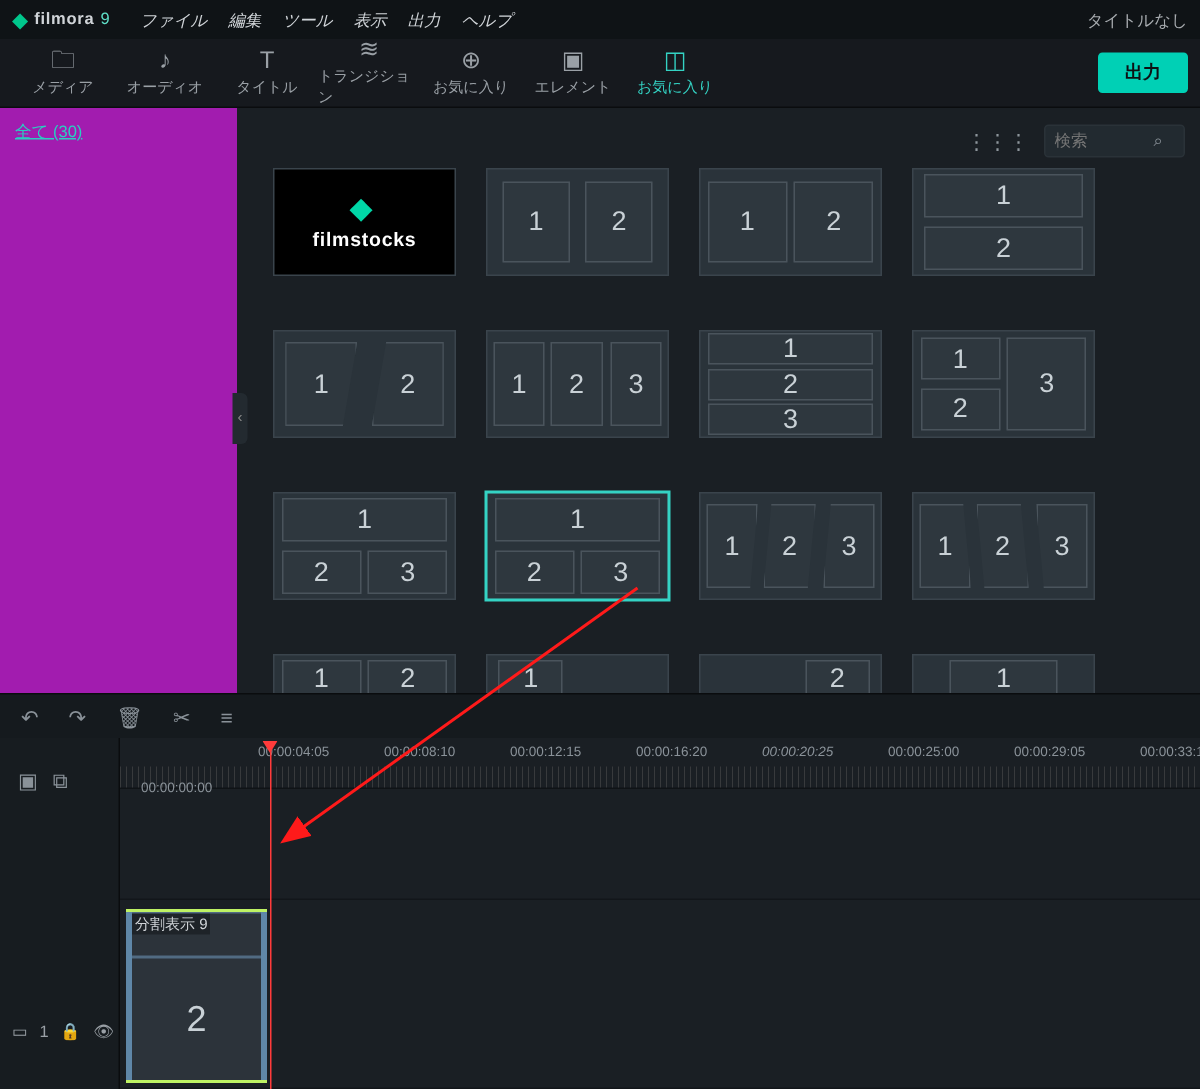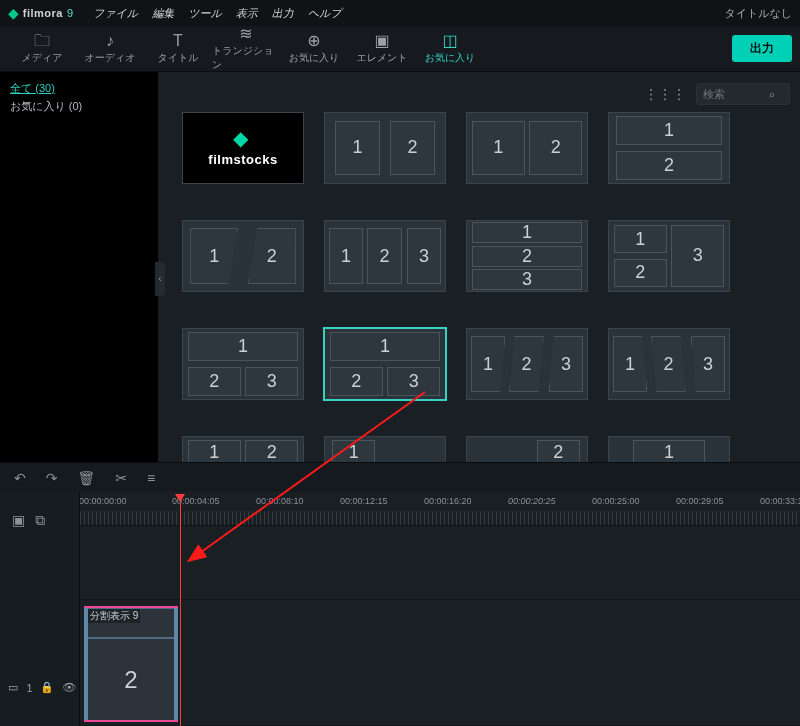--- a/index.html
+++ b/index.html
@@ -69,21 +69,21 @@
   }
 
   
   .main {
     display: flex;
     height: 390px;
     background: #1a1f24;
   }
   .sidebar {
     width: 158px;
-    background: #000000;
+    background: #a21caf;
     padding: 8px 10px;
     font-size: 11px;
     line-height: 1.6;
     position: relative;
   }
   .sidebar .cat-all { color: #29cfc1; text-decoration: underline; }
   .sidebar .cat-fav { color: #b0b6ba; }
   .collapse-handle {
     position: absolute;
     left: 155px;
@@ -250,21 +250,21 @@
     position: relative;
   }
   .track.tall { height: 126px; }
   .clip {
     position: absolute;
     left: 4px;
     top: 6px;
     width: 94px;
     height: 116px;
     background: #2c333a;
-    border: 2px solid #ec4899;
+    border: 2px solid #bef264;
     display:flex;
     flex-direction:column;
     justify-content:center;
     align-items:center;
   }
   .clip-title {
     position:absolute;
     top:1px; left:2px;
     font-size:10px;
     color:#d0d4d8;
@@ -338,21 +338,20 @@
   <div class="tab active">
     <span class="tab-icon">◫</span>
     <span>お気に入り</span>
   </div>
   <button class="export-btn">出力</button>
 </div>
 
 <div class="main">
   <div class="sidebar">
     <div class="cat-all">全て (30)</div>
-    <div class="cat-fav">お気に入り (0)</div>
     <div class="collapse-handle">‹</div>
   </div>
 
   <div class="content">
     <div class="content-top">
       <span class="grid-icon">⋮⋮⋮</span>
       <div class="search-box">
         <input placeholder="検索" style="">
         <span>⌕</span>
       </div>
@@ -455,21 +454,21 @@
     <div class="track-label">
       <span>▭</span>
       <span>1</span>
       <span>🔒</span>
       <span>👁</span>
     </div>
   </div>
   <div class="tl-right">
     <div class="ruler">
       <div class="tickmarks"></div>
-    <div class="tick" style="left: 1px;">00:00:00:00</div>
+    <div class="tick" style="left: 16px; margin-top: 24px;">00:00:00:00</div>
         <div class="tick" style="left: 94px;">00:00:04:05</div>
         <div class="tick" style="left: 178px;">00:00:08:10</div>
         <div class="tick" style="left: 262px;">00:00:12:15</div>
         <div class="tick" style="left: 346px;">00:00:16:20</div>
         <div class="tick" style="left: 430px; font-style: italic;">00:00:20:25</div>
         <div class="tick" style="left: 514px;">00:00:25:00</div>
         <div class="tick" style="left: 598px;">00:00:29:05</div>
         <div class="tick" style="left: 682px;">00:00:33:10</div>
       </div>
     <div class="playhead"></div>

